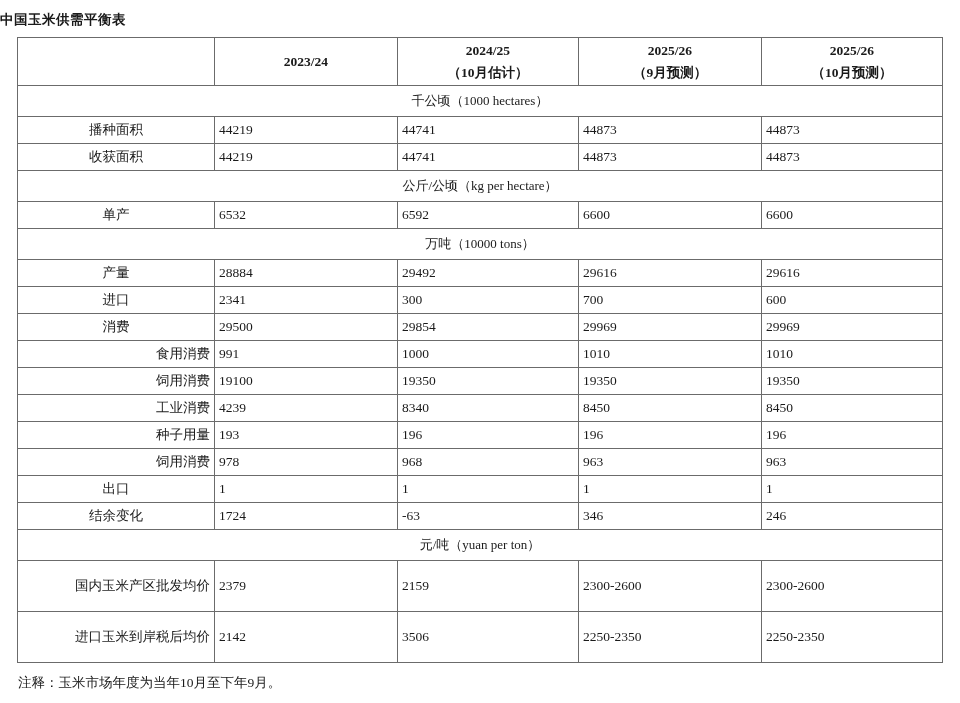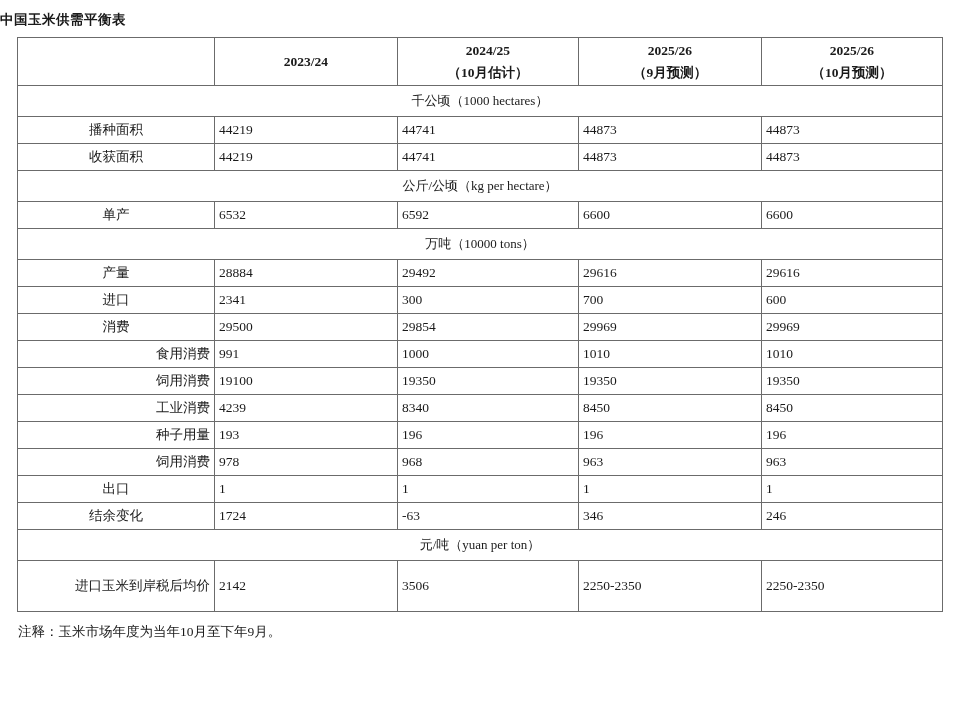--- a/index.html
+++ b/index.html
@@ -196,20 +196,27 @@
           <td class="label-cell">结余变化</td>
           <td class="value-cell">1724</td>
           <td class="value-cell">-63</td>
           <td class="value-cell">346</td>
           <td class="value-cell">246</td>
         </tr>
         <tr class="section-row">
           <td colspan="5">元/吨（yuan per ton）</td>
         </tr>
         <tr class="data-row tall">
+          <td class="label-cell center">国内玉米产区批发均价</td>
+          <td class="value-cell">2379</td>
+          <td class="value-cell">2159</td>
+          <td class="value-cell">2300-2600</td>
+          <td class="value-cell">2300-2600</td>
+        </tr>
+        <tr class="data-row tall">
           <td class="label-cell center">进口玉米到岸税后均价</td>
           <td class="value-cell">2142</td>
           <td class="value-cell">3506</td>
           <td class="value-cell">2250-2350</td>
           <td class="value-cell">2250-2350</td>
         </tr>
       </tbody>
   </table>
 
   <div class="footnote">注释：玉米市场年度为当年10月至下年9月。</div>

